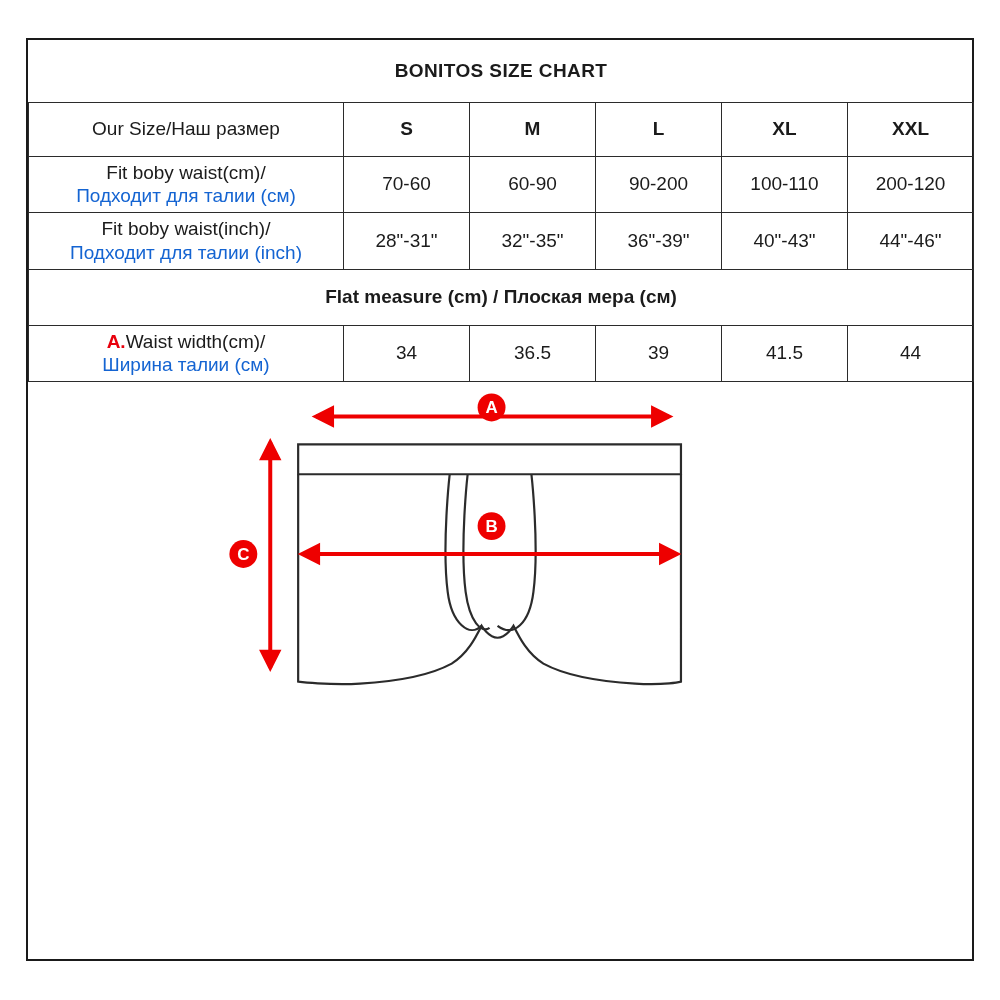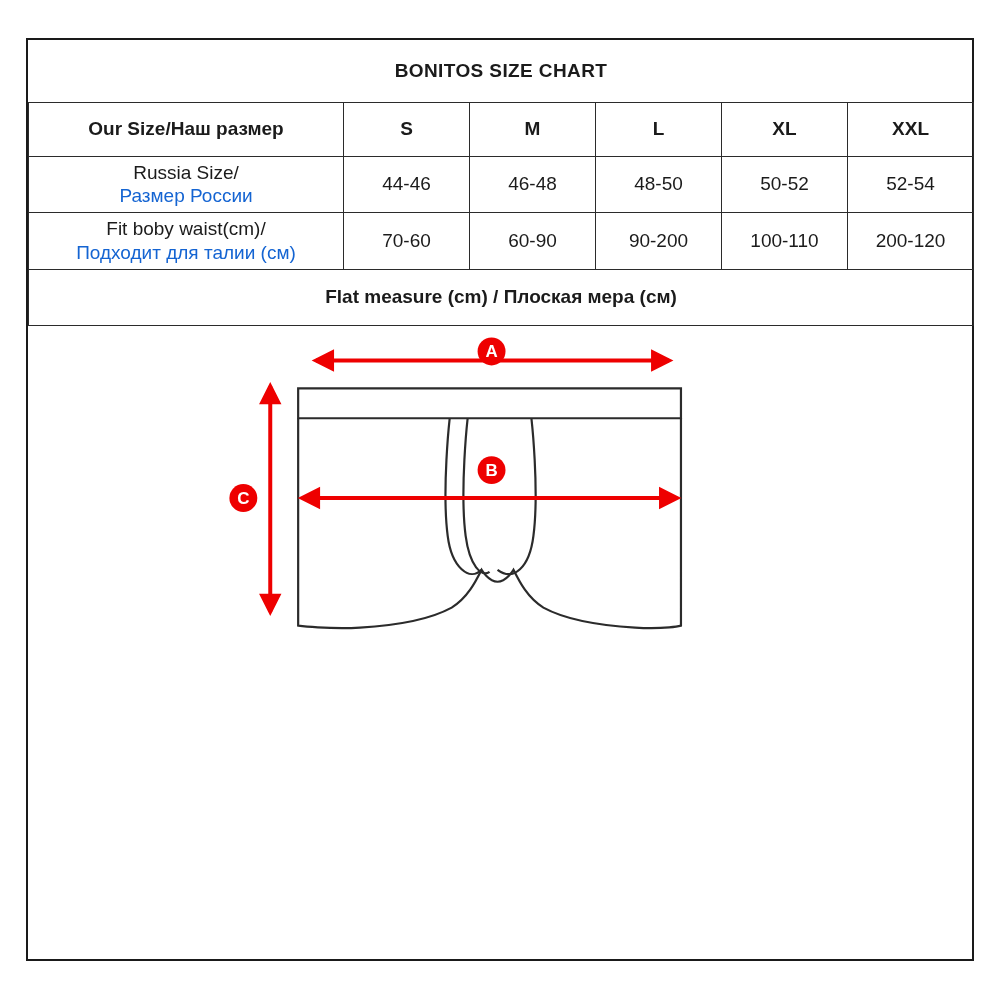--- a/index.html
+++ b/index.html
@@ -42,21 +42,21 @@
     font-size: 22px;
     font-weight: bold;
     letter-spacing: .4px;
     height: 62px;
     border-top: none !important;
     border-left: none !important;
     border-right: none !important;
   }
   .hdr-label {
     color: #e8000d;
-    font-weight: bold;
+    font-weight: normal;
     font-size: 20px;
     height: 54px;
     margin-top: 16px;
   }
   .hdr-size {
     color: #e8000d;
     font-weight: bold;
     font-size: 20px;
   }
   .row-label {
@@ -112,50 +112,61 @@
         </tr>
         <tr>
           <td class="hdr-label">Our Size/Наш размер</td>
           <td class="hdr-size">S</td>
           <td class="hdr-size">M</td>
           <td class="hdr-size">L</td>
           <td class="hdr-size">XL</td>
           <td class="hdr-size">XXL</td>
         </tr>
 
-        <tr class="r1">
-          <td class="row-label">
-            <span class="en">Russia Size/</span>
-            <span class="ru">Размер России</span>
-          </td>
-          <td class="val">44-46</td>
-          <td class="val">46-48</td>
-          <td class="val">48-50</td>
-          <td class="val">50-52</td>
-          <td class="val">52-54</td>
-        </tr>
 
 
         <tr class="r1">
           <td class="row-label">
             <span class="en">Fit boby waist(cm)/</span>
             <span class="ru">Подходит для талии (см)</span>
           </td>
           <td class="val">70-60</td>
           <td class="val">60-90</td>
           <td class="val">90-200</td>
           <td class="val">100-110</td>
           <td class="val">200-120</td>
         </tr>
 
+        <tr class="r1">
+          <td class="row-label">
+            <span class="en">Fit boby waist(inch)/</span>
+            <span class="ru">Подходит для талии (inch)</span>
+          </td>
+          <td class="val">28"-31"</td>
+          <td class="val">32"-35"</td>
+          <td class="val">36"-39"</td>
+          <td class="val">40"-43"</td>
+          <td class="val">44"-46"</td>
+        </tr>
 
         <tr>
           <td class="section-cell" colspan="6">Flat measure (cm) / Плоская мера (см)</td>
         </tr>
 
+        <tr class="r2">
+          <td class="row-label">
+            <span class="en"><span class="ltr">A.</span><span>Waist width(cm)/</span></span>
+            <span class="ru">Ширина талии (см)</span>
+          </td>
+          <td class="val">34</td>
+          <td class="val">36.5</td>
+          <td class="val">39</td>
+          <td class="val">41.5</td>
+          <td class="val">44</td>
+        </tr>
 
 
 
         <tr>
           <td class="diagram-cell" colspan="6">
             <div class="diagram-box">
               <svg class="boxer" viewBox="0 0 944 340" preserveAspectRatio="xMidYMid meet">
 
                 <g fill="none" stroke="#2b2b2b" stroke-width="2.2">
                   <path d="M268 58 L652 58 L652 88 L268 88 Z"></path>

